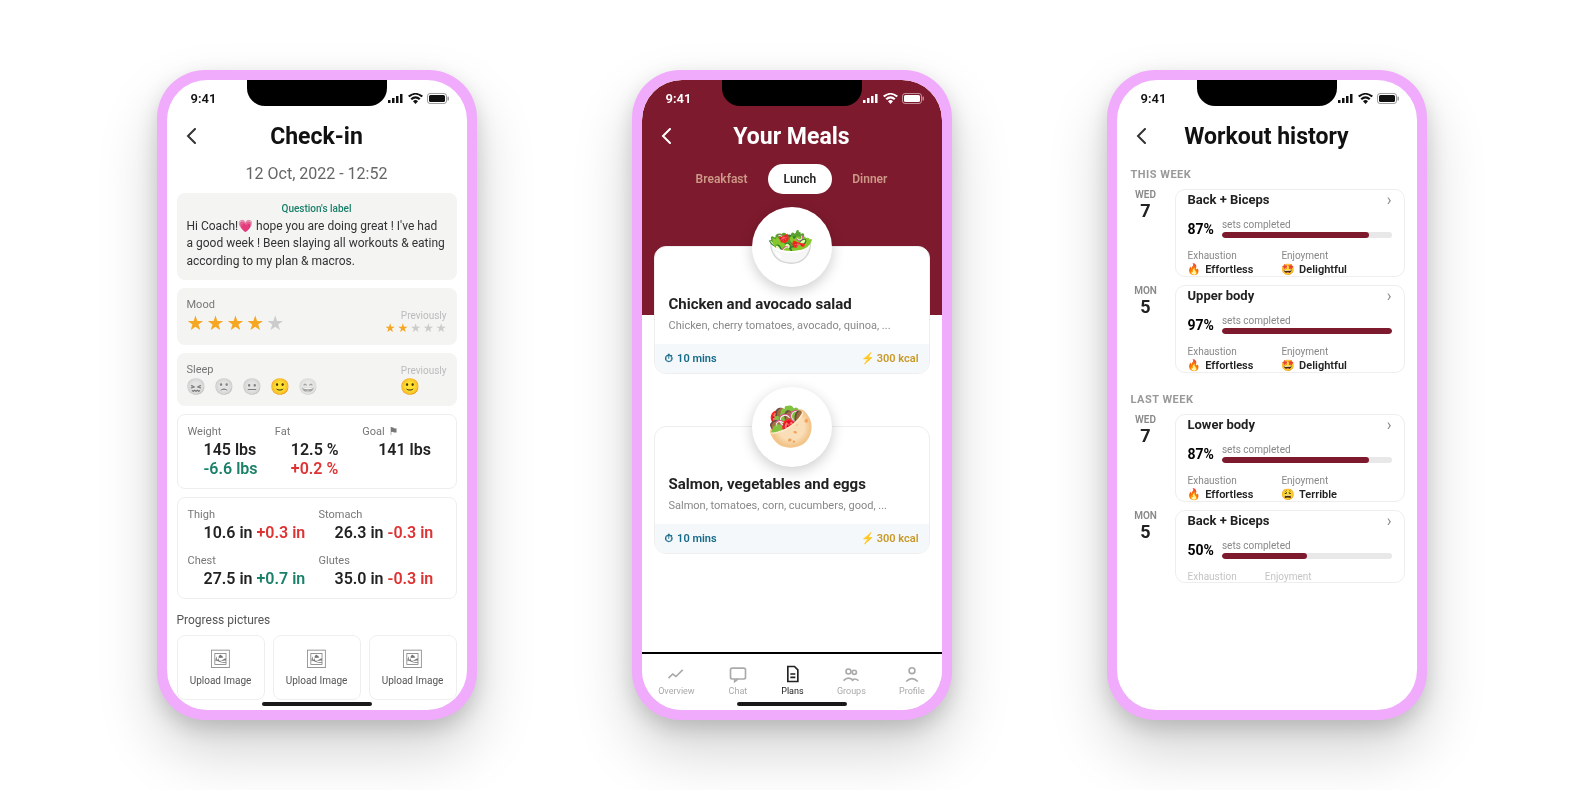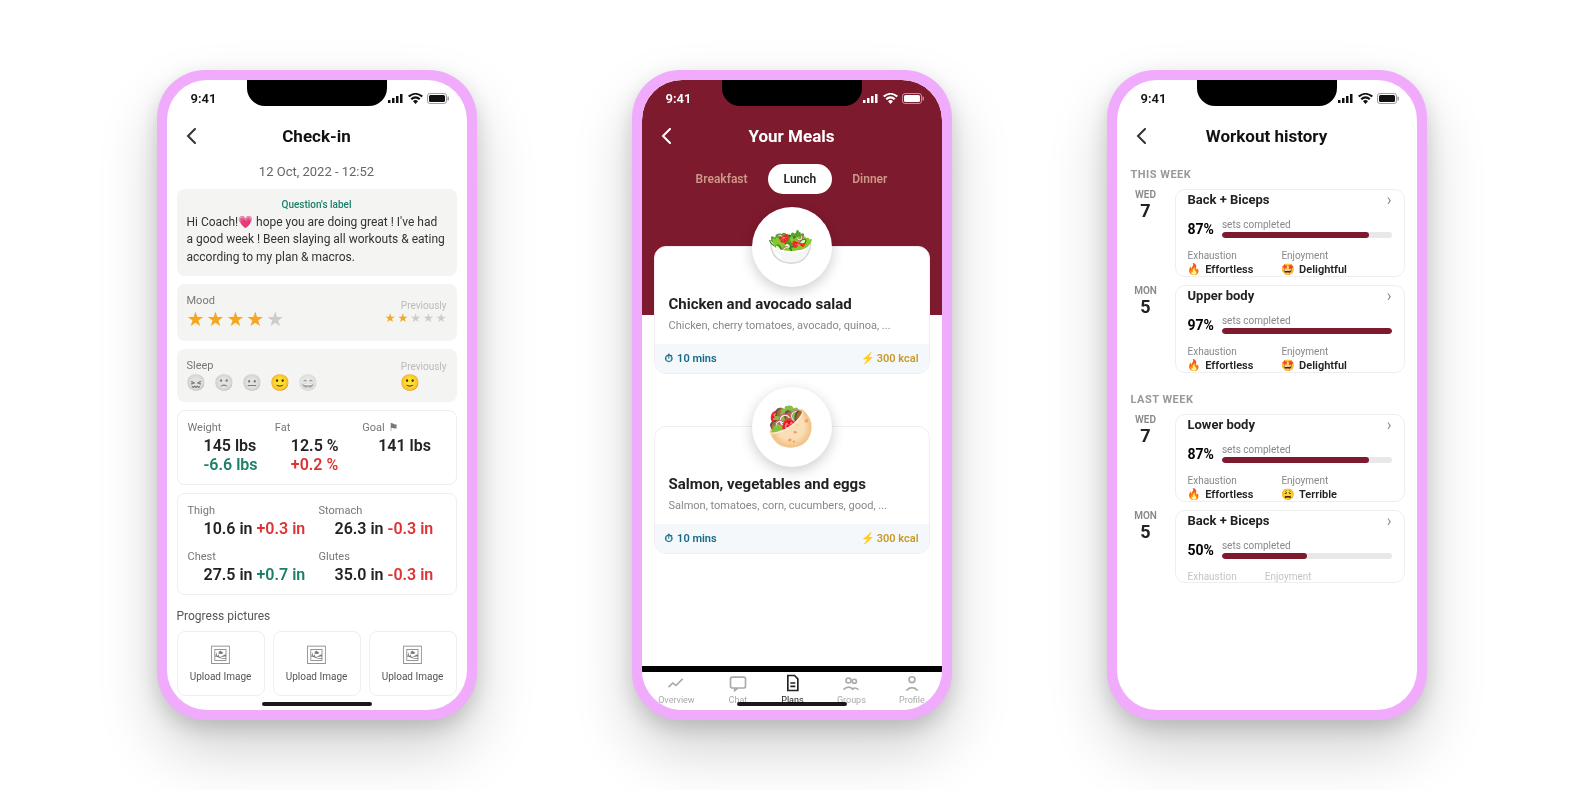--- a/index.html
+++ b/index.html
@@ -64,25 +64,25 @@
     height: 40px;
     padding: 0 12px;
   }
   .header.dark { color:#111; }
   .header.light { color:#fff; }
   .header .back {
     position: absolute; left: 12px; top: 50%; transform: translateY(-50%);
     width: 24px; height: 24px; display:flex; align-items:center; justify-content:center;
     cursor:pointer;
   }
-  .header .title { font-weight: 700; font-size: 17px; }
+  .header .title { font-weight: 700; font-size: 23px; }
 
   
   .content1 { padding: 0 10px; }
-  .timestamp { text-align:center; font-size:13px; color:#666; padding: 8px 0 10px; }
+  .timestamp { text-align:center; font-size:16px; color:#666; padding: 8px 0 10px; }
   .card {
     background:#f4f4f3;
     border-radius:8px;
     padding:10px;
     margin-bottom:8px;
   }
   .card.white { background:#fff; border:1px solid #eee; }
   .q-label { font-size:10px; color:#1b806a; font-weight:500; margin-bottom:4px;text-align:center;}
   .q-text { font-size:12px; color:#333; line-height:1.45;}
   .prev-lbl { font-size:10px; color:#bbb; text-align:right; }
@@ -126,21 +126,21 @@
     display:flex; align-items:center; justify-content:center;
     font-size:38px;
   }
   .meal-title { font-size:15px; font-weight:700; color:#222; margin-bottom:6px;}
   .meal-sub { font-size:11px; color:#888; margin-bottom:12px;}
   .meal-meta { background:#f4f8fa; padding:8px 10px; margin:0 -14px; border-radius:0 0 12px 12px; display:flex; justify-content:space-between; font-size:11px; font-weight:600;}
   .meal-meta .time { color:#176b8a; display:flex; align-items:center; gap:4px;}
   .meal-meta .kcal { color:#c99a2a; display:flex; align-items:center; gap:2px;}
   .tabbar {
     position:absolute; bottom:0; left:0; right:0;
-    height:44px; background:#fff; border-top:6px solid #000000;
+    height:58px; background:#fff; border-top:2px solid #000000;
     display:flex; justify-content:space-around; align-items:center;
     padding-bottom:4px;
   }
   .tabitem { display:flex; flex-direction:column; align-items:center; font-size:9px; color:#aaa; gap:2px; cursor:pointer;}
   .tabitem.active { color:#222;}
   .tabitem svg { width:20px; height:20px;}
 
   
   .content3 { padding: 0 12px; height:calc(100% - 76px); overflow:hidden;}
   .sec-lbl { font-size:11px; font-weight:700; color:#999; letter-spacing:.5px; padding:12px 2px 8px;}
@@ -203,21 +203,21 @@
     </div>
     <div class="content1">
       <div class="timestamp">12 Oct, 2022 - 12:52</div>
 
       <div class="card">
         <div class="q-label">Question's label</div>
         <div class="q-text">Hi Coach!💗 hope you are doing great ! I've had a good week ! Been slaying all workouts &amp; eating according to my plan &amp; macros.</div>
       </div>
 
       <div class="card">
-        <div style="display:flex;justify-content:space-between;align-items:center;">
+        <div style="display:flex;justify-content:space-between;align-items:flex-end;">
           <div>
             <div class="metric-lbl">Mood</div>
             <div class="stars">
               <span class="star">★</span>
                 <span class="star">★</span>
                 <span class="star">★</span>
                 <span class="star">★</span>
                 <span class="star off">★</span>
             </div>
           </div>

